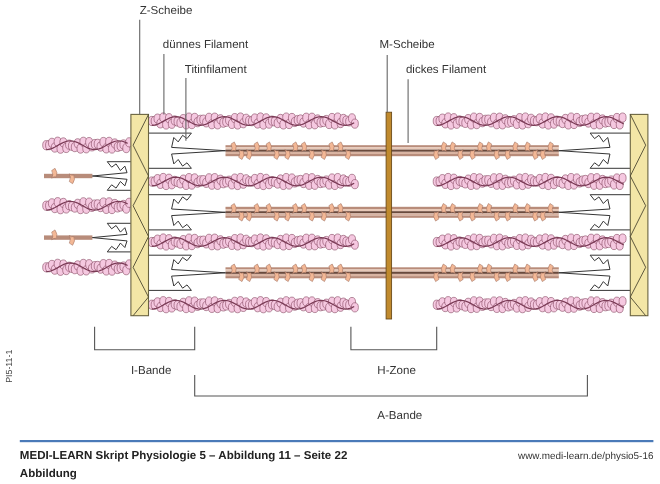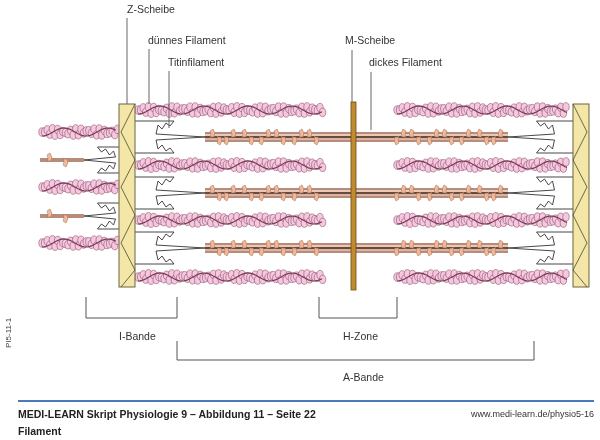--- a/index.html
+++ b/index.html
@@ -885,15 +885,15 @@
 
   <g fill="none" stroke="#555" stroke-width="1">
     <polyline points="177,341 177,360 534,360 534,341"></polyline>
   </g>
   <text class="lbl" x="343" y="381">A-Bande</text>
 
   <text class="side" transform="translate(11,348) rotate(-90)">PI5-11-1</text>
 </svg>
 
 <div class="footer-line"></div>
-<div class="footer-title">MEDI-LEARN Skript Physiologie 9 – Abbildung 11 – Seite 22</div>
-<div class="footer-sub">Filament</div>
+<div class="footer-title">MEDI-LEARN Skript Physiologie 5 – Abbildung 11 – Seite 22</div>
+<div class="footer-sub">Abbildung</div>
 <div class="footer-url">www.medi-learn.de/physio5-16</div>
 
 </body></html>

